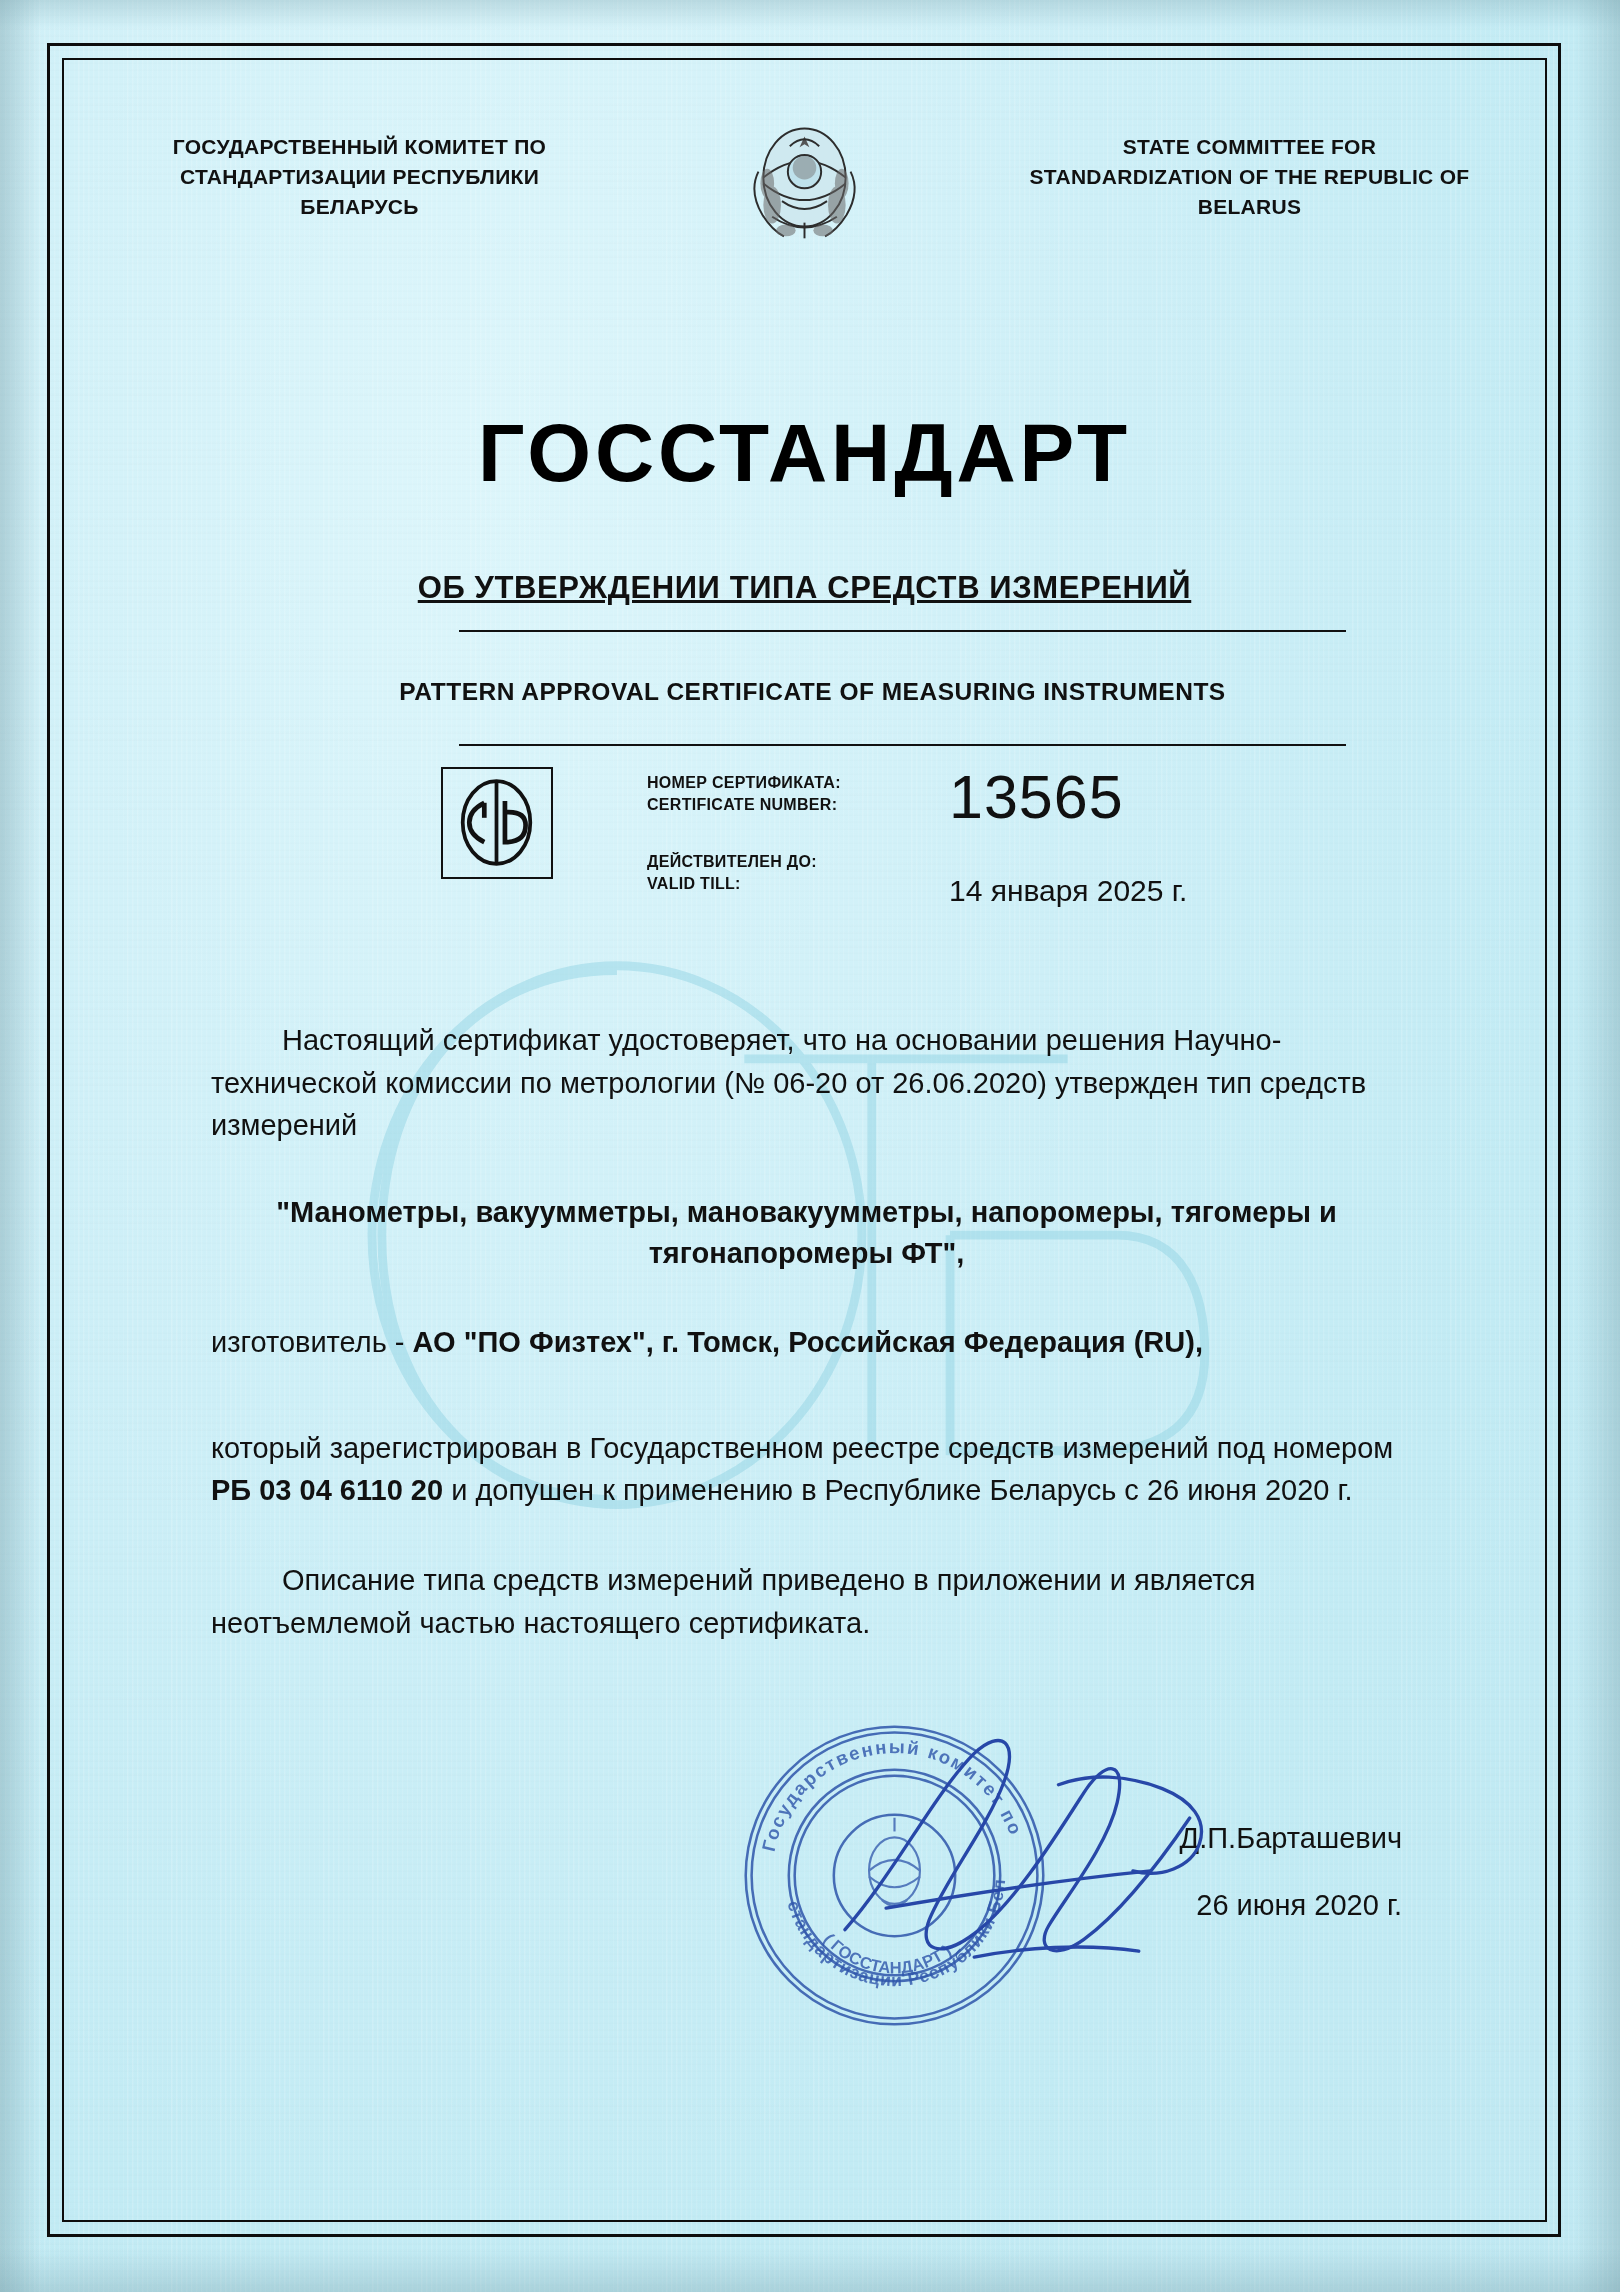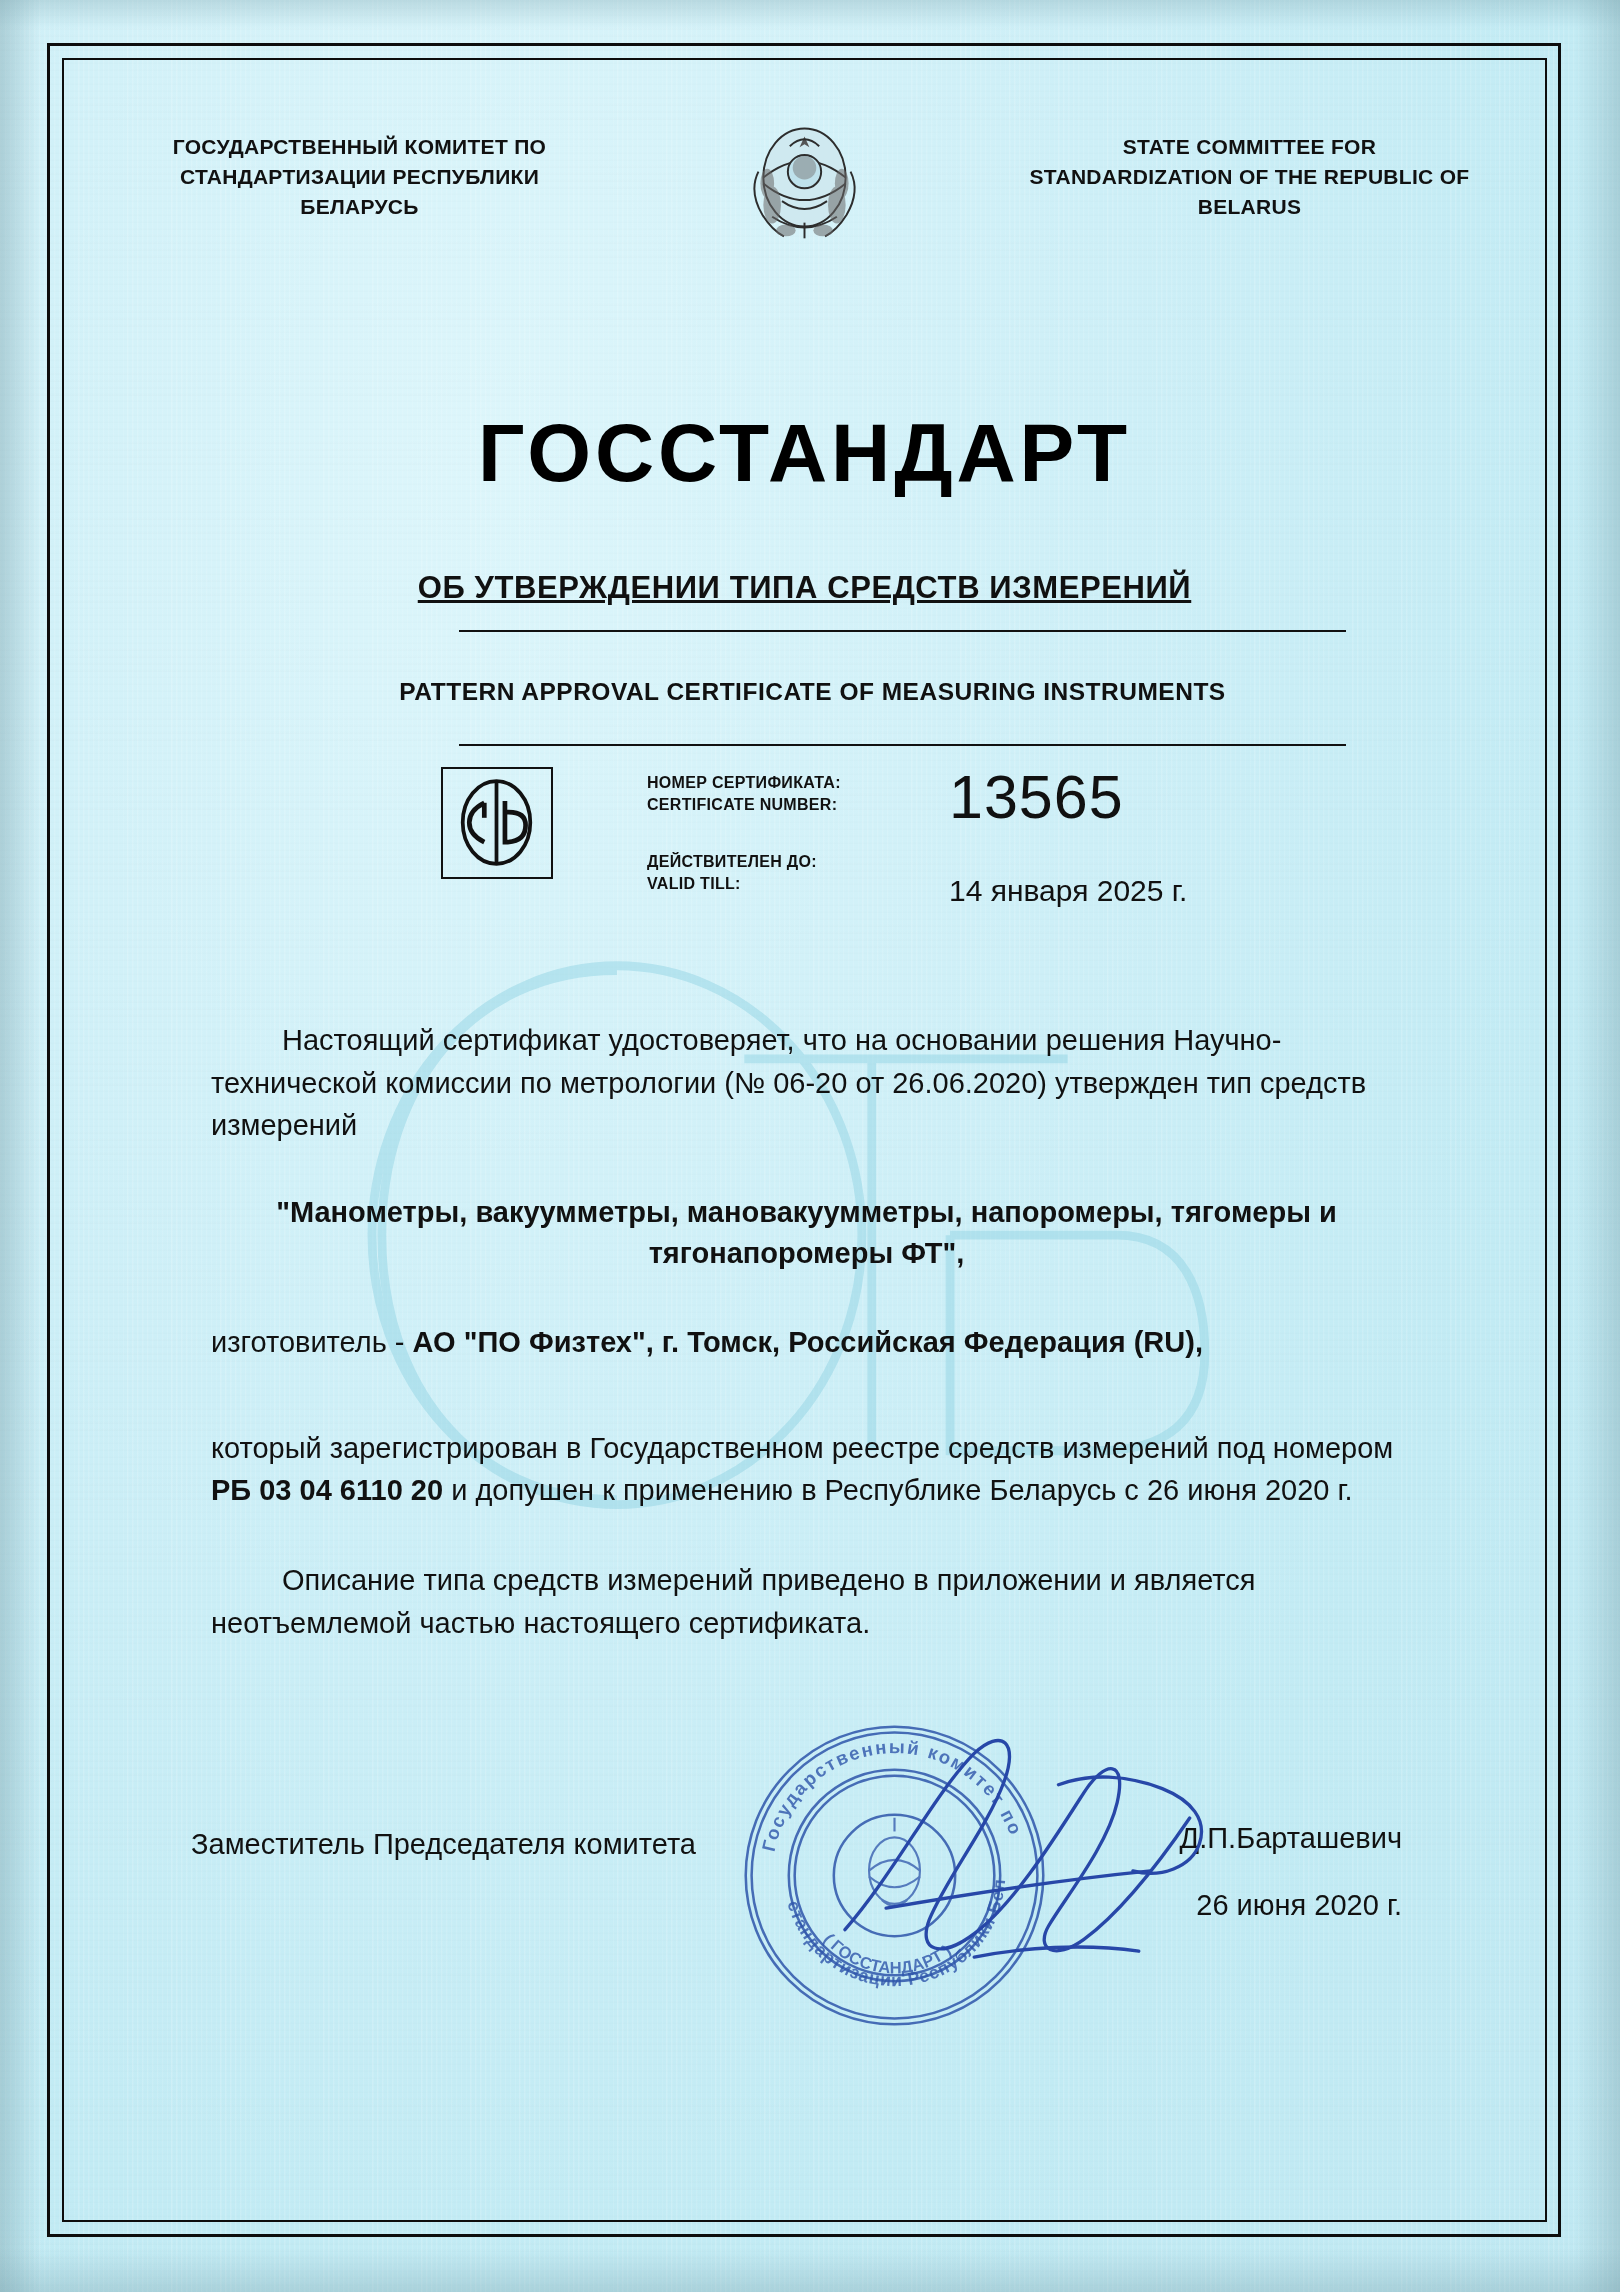--- a/index.html
+++ b/index.html
@@ -369,21 +369,20 @@
         <span>изготовитель - </span><b>АО "ПО Физтех", г. Томск, Российская Федерация (RU),</b>
       </div>
 
       <div class="p-gap-3">
         <span>который зарегистрирован в Государственном реестре средств измерений под номером </span><b>РБ 03 04 6110 20</b><span> и допушен к применению в Республике Беларусь с 26 июня 2020 г.</span>
       </div>
 
       <div class="p-block p-indent p-gap-4">Описание типа средств измерений приведено в приложении и является неотъемлемой частью настоящего сертификата.</div>
     </div>
 
-    <div class="sign-left">Заместитель Председателя комитета</div>
     <div class="sign-name">Д.П.Барташевич</div>
     <div class="sign-date">26 июня 2020 г.</div>
 
     <svg class="stamp" viewBox="0 0 330 330">
       <g fill="none" stroke="#2f56ab" stroke-width="2.6" opacity="0.85">
         <circle cx="165" cy="165" r="152"></circle>
         <circle cx="165" cy="165" r="146"></circle>
         <circle cx="165" cy="165" r="108"></circle>
         <circle cx="165" cy="165" r="102"></circle>
         <circle cx="165" cy="165" r="62"></circle>

